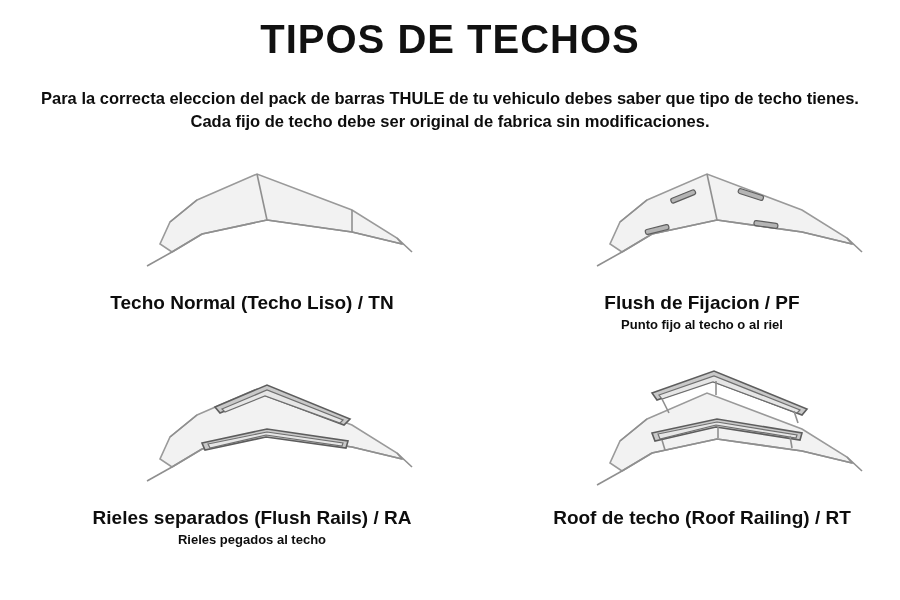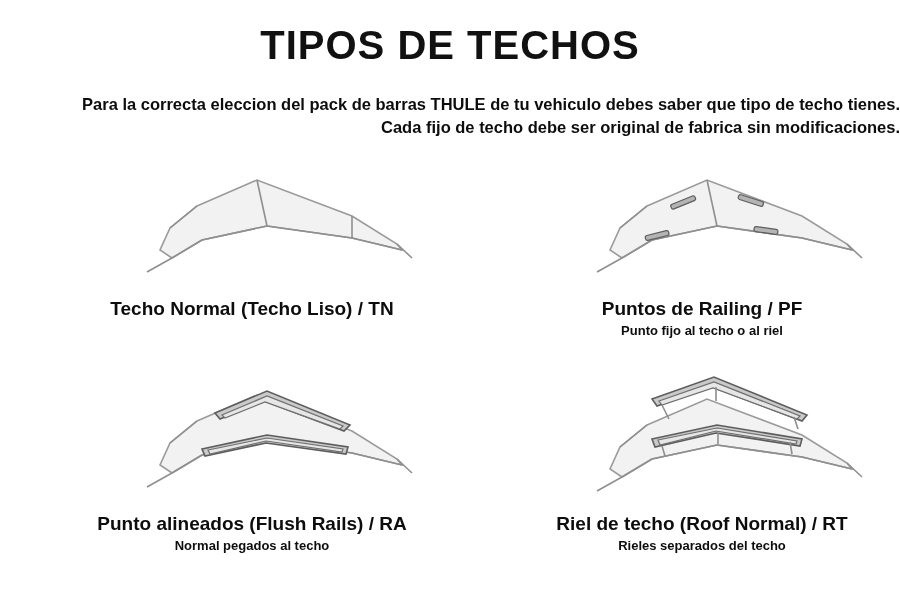--- a/index.html
+++ b/index.html
@@ -18,25 +18,25 @@
     position: relative;
     width: 900px;
     height: 600px;
     box-sizing: border-box;
   }
   .title {
     text-align: center;
     font-size: 40px;
     font-weight: bold;
     letter-spacing: 1px;
-    margin-top: 24px;
+    margin-top: 18px;
     line-height: 1.05;
   }
   .subtitle-block {
-    text-align: right;
+    text-align: center;
     margin-top: 10px;
   }
   .subtitle-line {
     font-size: 16.5px;
     font-weight: bold;
     line-height: 1.42;
     color: #0d0d0d;
   }
   .grid {
     position: relative;
@@ -136,39 +136,39 @@
         <path class="roof-line" d="M215 72 L205 26"></path>
         <path class="roof-line" d="M120 104 L150 86"></path>
         <path class="roof-line" d="M118 74 L145 52"></path>
         <path class="roof-line" d="M95 118 L120 104"></path>
         <path class="roof-line" d="M345 90 L360 104"></path>
         <rect class="fix-point" x="168" y="46" width="26" height="5" rx="2" transform="rotate(-22 181 48)"></rect>
         <rect class="fix-point" x="236" y="44" width="26" height="5" rx="2" transform="rotate(18 249 46)"></rect>
         <rect class="fix-point" x="143" y="79" width="24" height="5" rx="2" transform="rotate(-14 155 81)"></rect>
         <rect class="fix-point" x="252" y="74" width="24" height="5" rx="2" transform="rotate(8 264 76)"></rect>
       </svg>
-      <div class="cell-label">Puntos de Railing / PF</div>
+      <div class="cell-label">Flush de Fijacion / PF</div>
       <div class="cell-sublabel">Punto fijo al techo o al riel</div>
     </div>
 
     <div class="cell">
       <svg class="art" viewBox="0 0 400 140">
         <path class="roof-fill" d="M145 52 L205 26 L300 62 L345 90 L350 96 L300 84 L215 72 L150 86 L120 104 L108 96 L118 74 Z"></path>
         <path class="roof-line" d="M150 86 L215 72 L300 84 L350 96"></path>
         <path class="roof-line" d="M120 104 L150 86"></path>
         <path class="roof-line" d="M118 74 L145 52"></path>
         <path class="roof-line" d="M95 118 L120 104"></path>
         <path class="roof-line" d="M345 90 L360 104"></path>
         <path class="rail-dark" d="M163 44 L215 22 L298 56 L292 62 L212 32 L168 50 Z"></path>
         <path class="rail-inner" d="M170 46 L215 27 L291 57 L288 60 L213 33 L173 49 Z"></path>
         <path class="rail-dark" d="M150 80 L215 66 L296 78 L294 85 L214 74 L153 87 Z"></path>
         <path class="rail-inner" d="M156 81 L215 69 L291 80 L290 83 L214 72 L158 85 Z"></path>
       </svg>
-      <div class="cell-label">Punto alineados (Flush Rails) / RA</div>
-      <div class="cell-sublabel">Normal pegados al techo</div>
+      <div class="cell-label">Rieles separados (Flush Rails) / RA</div>
+      <div class="cell-sublabel">Rieles pegados al techo</div>
     </div>
 
     <div class="cell">
       <svg class="art" viewBox="0 0 400 140">
         <path class="roof-fill" d="M145 56 L205 30 L300 66 L345 94 L350 100 L300 88 L215 76 L150 90 L120 108 L108 100 L118 78 Z"></path>
         <path class="roof-line" d="M150 90 L215 76 L300 88 L350 100"></path>
         <path class="roof-line" d="M120 108 L150 90"></path>
         <path class="roof-line" d="M118 78 L145 56"></path>
         <path class="roof-line" d="M95 122 L120 108"></path>
         <path class="roof-line" d="M345 94 L360 108"></path>
@@ -176,18 +176,17 @@
         <path class="rail-inner" d="M157 32 L212 13 L298 47 L295 50 L211 19 L160 36 Z"></path>
         <path class="roof-line" d="M160 36 L167 50"></path>
         <path class="roof-line" d="M214 18 L214 32"></path>
         <path class="roof-line" d="M292 48 L296 60"></path>
         <path class="rail-dark" d="M150 70 L215 56 L300 70 L298 77 L214 64 L153 78 Z"></path>
         <path class="rail-inner" d="M156 71 L215 59 L295 72 L294 75 L214 62 L158 76 Z"></path>
         <path class="roof-line" d="M160 77 L163 87"></path>
         <path class="roof-line" d="M216 64 L216 75"></path>
         <path class="roof-line" d="M288 73 L290 85"></path>
       </svg>
-      <div class="cell-label">Riel de techo (Roof Normal) / RT</div>
-      <div class="cell-sublabel">Rieles separados del techo</div>
+      <div class="cell-label">Roof de techo (Roof Railing) / RT</div>
     </div>
 
   </div>
 </div>
 
 </body></html>

